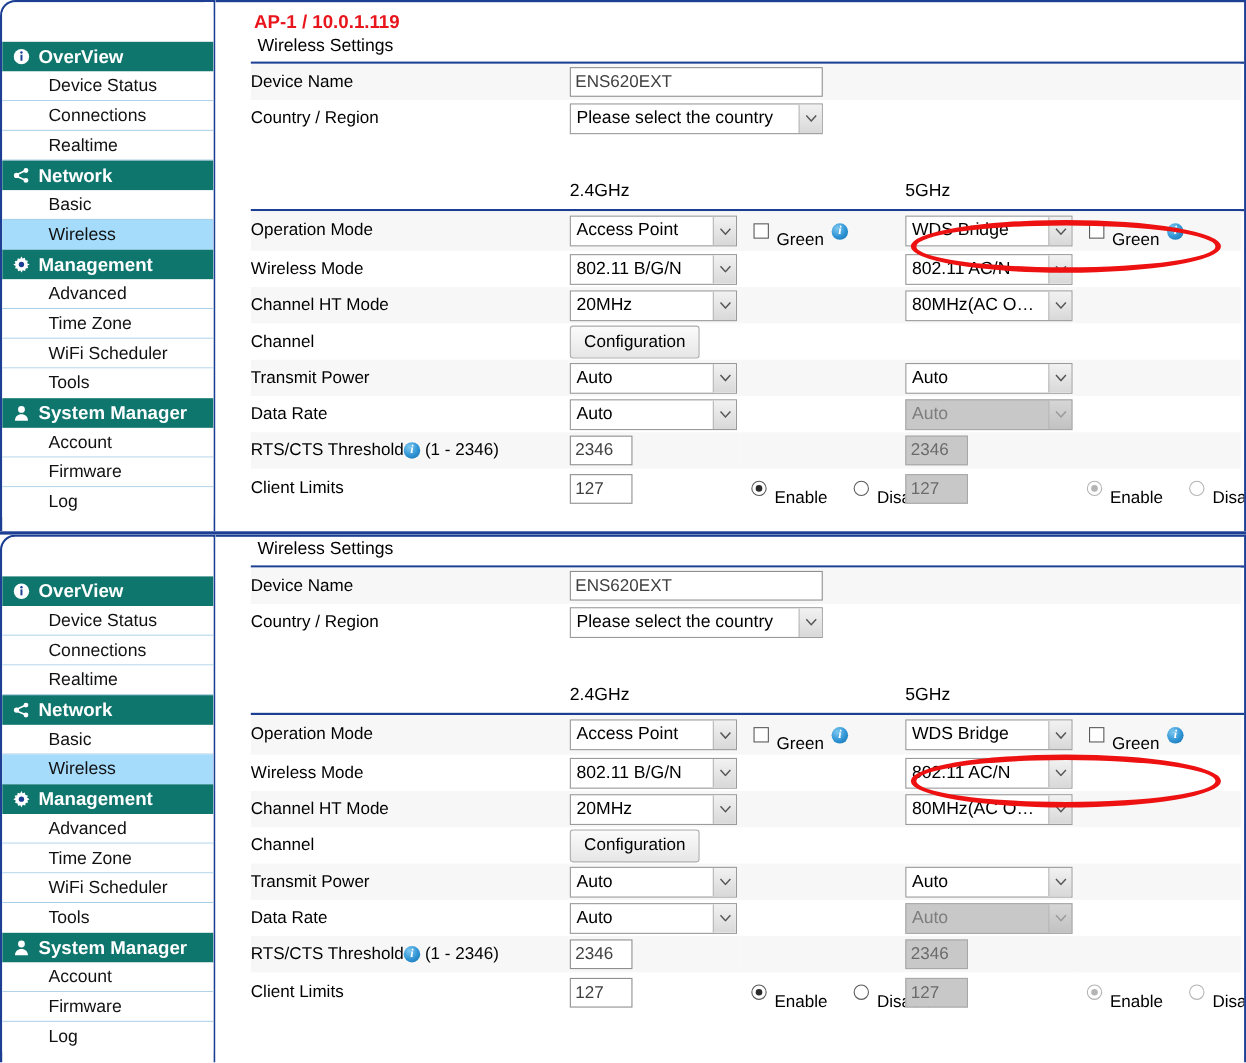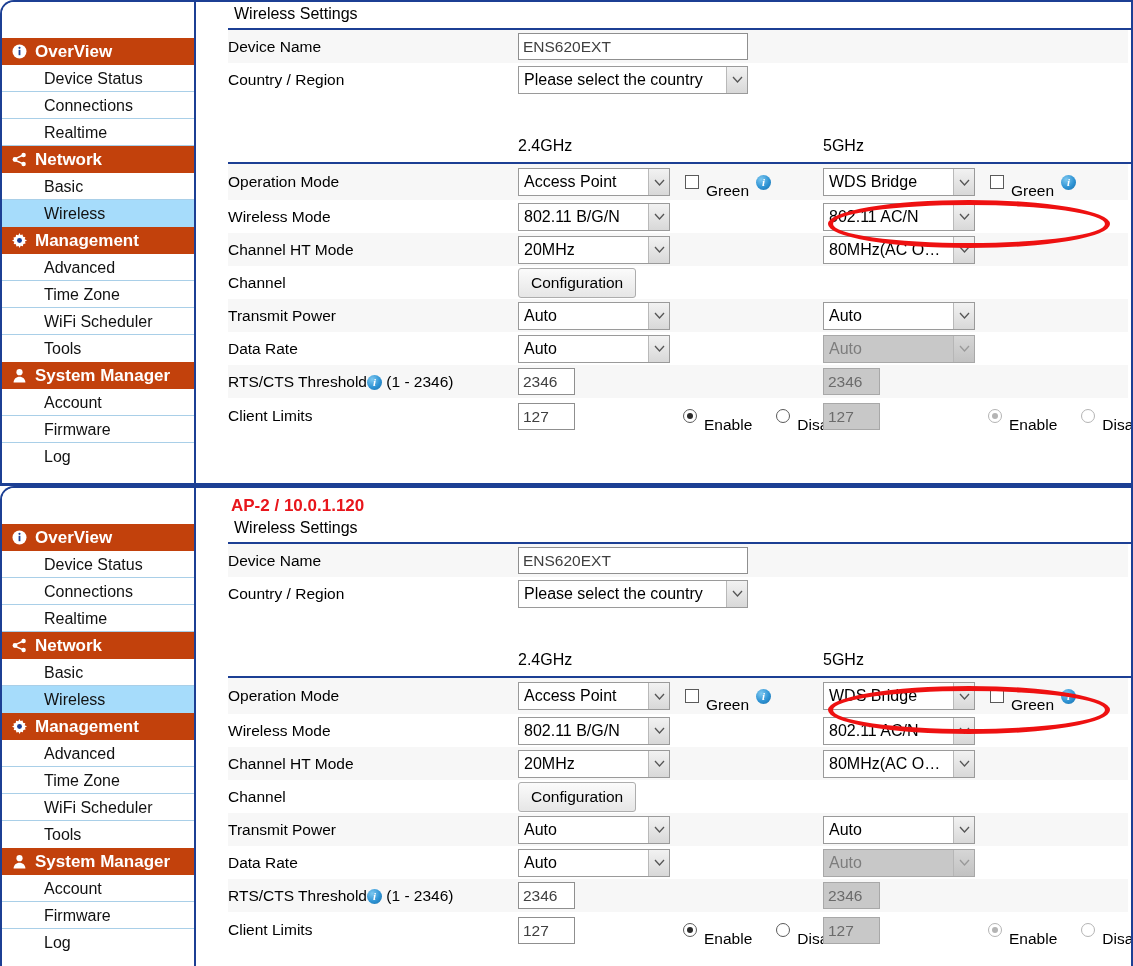--- a/index.html
+++ b/index.html
@@ -38,21 +38,21 @@
     border-left: 2px solid #1c3f94;
     border-top: 2px solid #1c3f94;
     border-right: 2px solid #1c3f94;
     border-bottom: none;
     background: #ffffff;
     overflow: hidden;
   }
   .sidebar-top-gap { height: 36px; background:#fff; }
 
   .sb-group {
-    background: #c2410c;
+    background: #0f766e;
     color: #ffffff;
     font-weight: bold;
     font-size: 17px;
     height: 27px;
     line-height: 27px;
     padding-left: 10px;
     display: flex;
     align-items: center;
     gap: 8px;
     white-space: nowrap;
@@ -325,20 +325,21 @@
           </svg>
       </span>
       <span class="gl">System Manager</span>
     </div>
     <div class="sb-item"><span>Account</span></div>
     <div class="sb-item"><span>Firmware</span></div>
     <div class="sb-item nb"><span>Log</span></div>
   </div>
 
   <div class="content">
+    <div class="ap-title">AP-1 / 10.0.1.119</div>
     <div class="sec-title">Wireless Settings</div>
     <div class="rule"></div>
 
     <table class="form">
       <colgroup>
           <col class="c-label">
           <col class="c-f1">
           <col class="c-f1x">
           <col class="c-f2">
           <col class="c-f2x">
@@ -587,21 +588,20 @@
           </svg>
       </span>
       <span class="gl">System Manager</span>
     </div>
     <div class="sb-item"><span>Account</span></div>
     <div class="sb-item"><span>Firmware</span></div>
     <div class="sb-item nb"><span>Log</span></div>
   </div>
 
   <div class="content">
-    <div class="ap-title">AP-2 / 10.0.1.120</div>
     <div class="sec-title">Wireless Settings</div>
     <div class="rule"></div>
 
     <table class="form">
       <colgroup>
           <col class="c-label">
           <col class="c-f1">
           <col class="c-f1x">
           <col class="c-f2">
           <col class="c-f2x">

